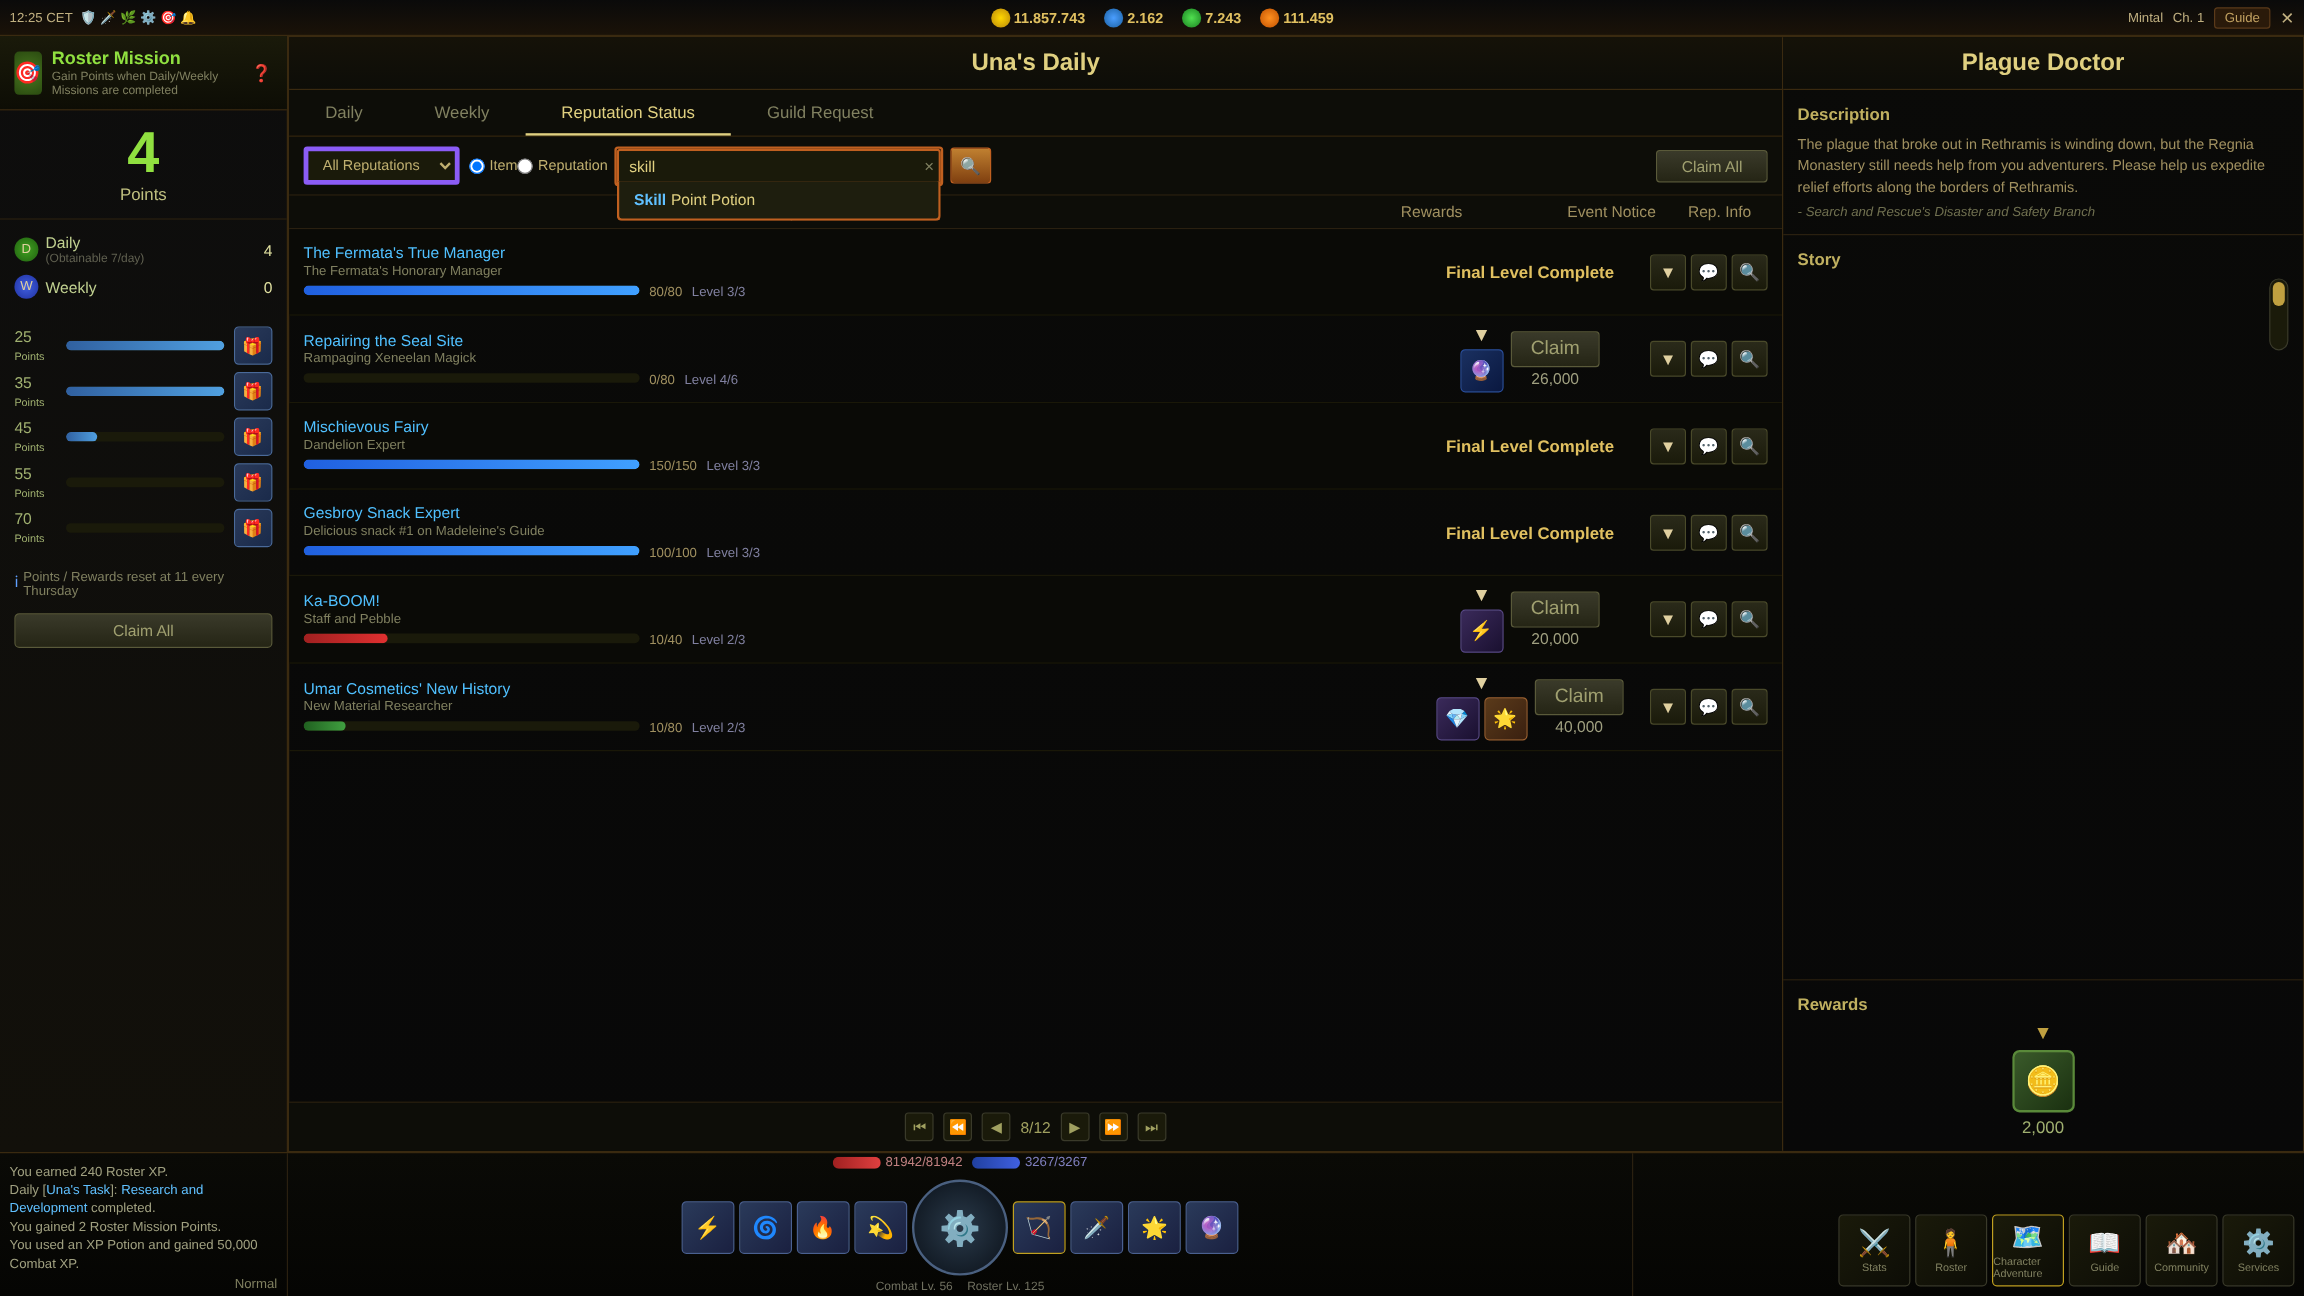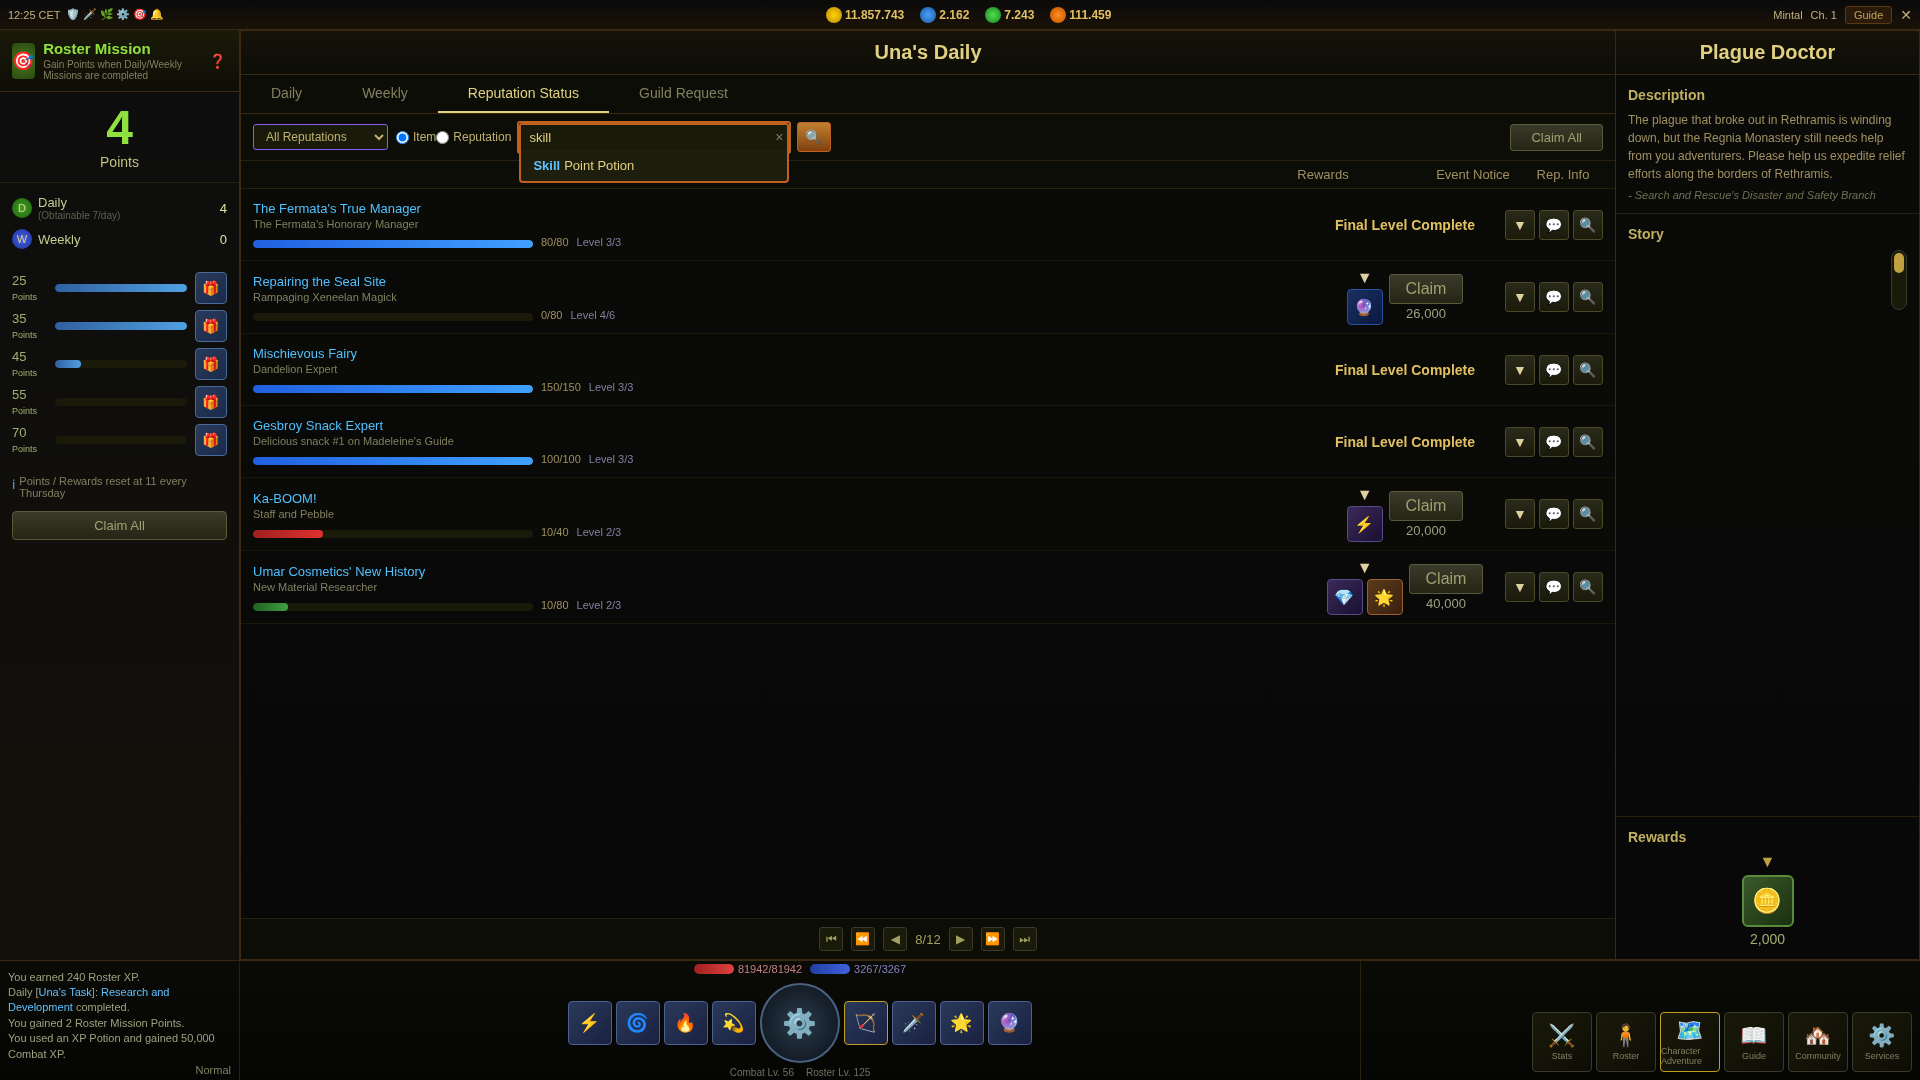--- a/index.html
+++ b/index.html
@@ -278,23 +278,23 @@
       display: flex;
       align-items: center;
       gap: 8px;
       padding: 8px 12px;
       background: #0d0d08;
       border-bottom: 1px solid #2a2010;
       position: relative;
     }
     .filter-dropdown {
       background: #1a1a0a;
-      border: 1px solid #8b5cf6;
+      border: 4px solid #8b5cf6;
       color: #c0b070;
-      padding: 4px 24px 4px 8px;
+      padding: 4px 13px 4px 8px;
       font-size: 12px;
       border-radius: 3px;
       cursor: pointer;
       position: relative;
     }
     .radio-group {
       display: flex;
       align-items: center;
       font-size: 12px;
       color: #c0b070;
@@ -409,21 +409,21 @@
       color: #50c0ff;
       margin-bottom: 2px;
     }
     .task-subtitle {
       font-size: 11px;
       color: #808060;
       margin-bottom: 6px;
     }
     .task-progress {
       display: flex;
-      align-items: flex-end;
+      align-items: flex-start;
       gap: 8px;
     }
     .progress-bar-bg {
       flex: 1;
       height: 8px;
       background: #1a1a0a;
       border-radius: 4px;
       overflow: hidden;
       max-width: 280px;
     }
@@ -533,21 +533,21 @@
       font-size: 12px;
       color: #a0a060;
     }
     .page-info {
       font-size: 13px;
       color: #a0a060;
     }
 
     
     .right-panel {
-      width: 304px;
+      width: 434px;
       border-left: 1px solid #3a2a10;
       background: linear-gradient(180deg, #0a0a08 0%, #080808 100%);
       display: flex;
       flex-direction: column;
     }
     .right-panel-title {
       text-align: center;
       font-size: 20px;
       font-weight: bold;
       color: #e0d080;

